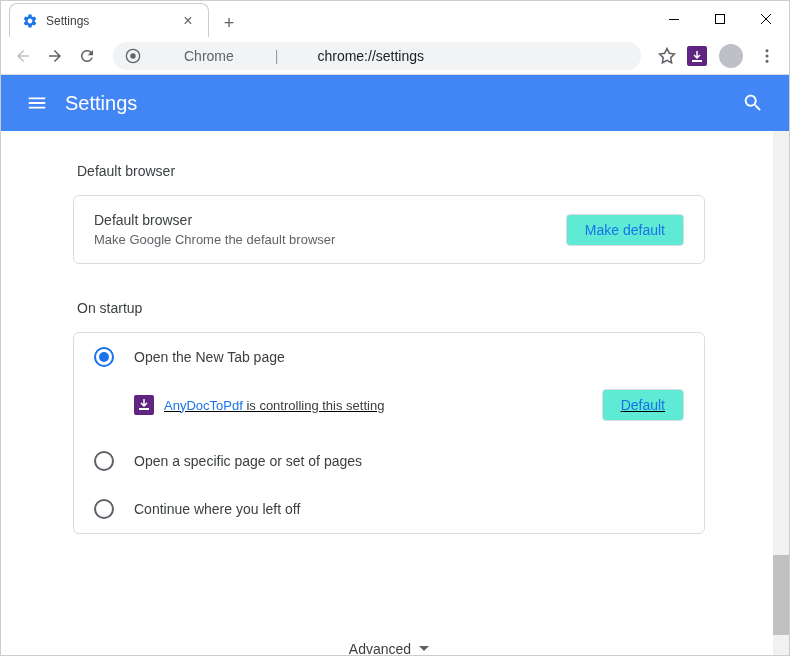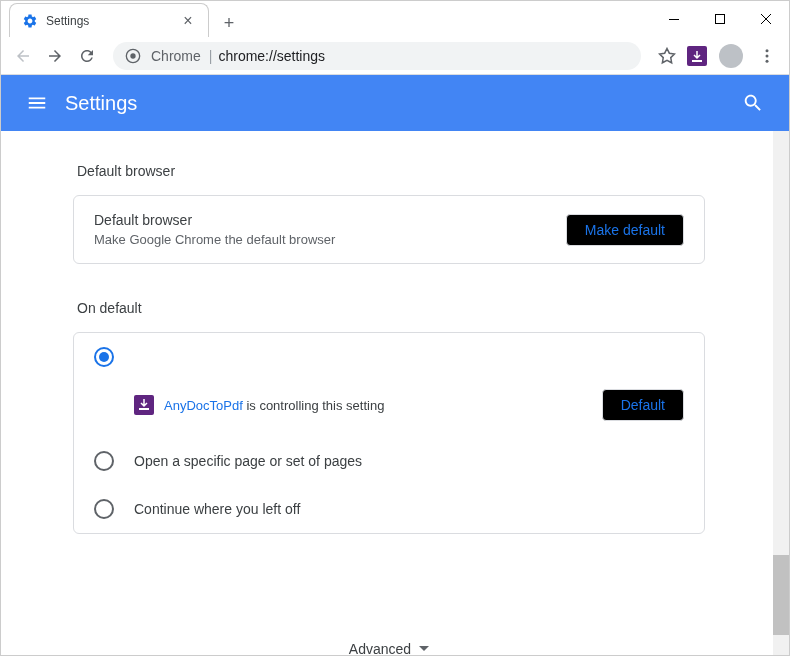--- a/index.html
+++ b/index.html
@@ -12,21 +12,21 @@
 .tab-title { font-size: 12px; color: #3c4043; flex: 1; }
 .tab-close { width: 16px; height: 16px; color: #5f6368; cursor: pointer; display: flex; align-items: center; justify-content: center; font-size: 16px; }
 .newtab { width: 28px; height: 28px; display: flex; align-items: center; justify-content: center; color: #5f6368; cursor: pointer; margin-left: 6px; font-size: 18px; }
 .win-controls { margin-left: auto; display: flex; align-items: center; height: 36px; }
 .win-btn { width: 46px; height: 32px; display: flex; align-items: center; justify-content: center; cursor: pointer; }
 
 
 .toolbar { height: 38px; display: flex; align-items: center; padding: 0 8px; gap: 4px; border-bottom: 1px solid #dadce0; }
 .nav-btn { width: 28px; height: 28px; display: flex; align-items: center; justify-content: center; border-radius: 50%; cursor: pointer; color: #5f6368; }
 .nav-btn.disabled { color: #bdc1c6; }
-.omnibox { flex: 1; height: 28px; background: #f1f3f4; border-radius: 14px; display: flex; align-items: center; padding: 0 12px; margin: 0 8px; font-size: 14px; color: #5f6368; }
+.omnibox { flex: 1; height: 28px; background: #f1f3f4; border-radius: 14px; display: flex; align-items: center; padding: 0 12px; margin: 0 8px; font-size: 14px; color: #5f6368; gap: 33px; }
 .omnibox-chrome { color: #5f6368; margin-right: 2px; }
 .omnibox-sep { color: #9aa0a6; margin: 0 6px; }
 .omnibox-url { color: #202124; }
 .tb-icon { width: 28px; height: 28px; display: flex; align-items: center; justify-content: center; cursor: pointer; color: #5f6368; }
 .ext-icon { width: 24px; height: 24px; display: flex; align-items: center; justify-content: center; cursor: pointer; }
 .avatar { width: 24px; height: 24px; border-radius: 50%; background: #bdc1c6; cursor: pointer; margin: 0 6px; }
 
 
 .settings-header { height: 56px; background: #4285f4; display: flex; align-items: center; padding: 0 16px; color: #fff; }
 .menu-btn { width: 40px; height: 40px; display: flex; align-items: center; justify-content: center; cursor: pointer; }
@@ -35,28 +35,28 @@
 
 
 .content { height: calc(656px - 36px - 38px - 56px); overflow-y: auto; background: #fff; position: relative; padding: 20px 12px 60px 0; }
 .content-inner { max-width: 680px; margin: 0 auto; padding: 0 24px; }
 .section-title { font-size: 14px; color: #3c4043; margin: 12px 0 16px 4px; }
 .card { border: 1px solid #dadce0; border-radius: 6px; background: #fff; margin-bottom: 36px; }
 .card-row { display: flex; align-items: center; padding: 16px 20px; }
 .card-label { font-size: 14px; color: #3c4043; }
 .card-sublabel { font-size: 13px; color: #5f6368; margin-top: 4px; }
 .card-text { flex: 1; }
-.outline-btn { border: 1px solid #dadce0; background: #000000; color: #1a73e8; padding: 7px 18px; border-radius: 4px; font-size: 14px; cursor: pointer; font-weight: 500; }
+.outline-btn { border: 1px solid #dadce0; background: #5eead4; color: #1a73e8; padding: 7px 18px; border-radius: 4px; font-size: 14px; cursor: pointer; font-weight: 500; }
 
 .radio-row { display: flex; align-items: center; padding: 14px 20px; }
 .radio { width: 20px; height: 20px; border: 2px solid #5f6368; border-radius: 50%; margin-right: 20px; position: relative; cursor: pointer; flex-shrink: 0; }
 .radio.selected { border-color: #1a73e8; }
 .radio.selected::after { content: ''; position: absolute; width: 10px; height: 10px; background: #1a73e8; border-radius: 50%; top: 3px; left: 3px; }
 .radio-label { font-size: 14px; color: #3c4043; }
-.controlled-row { display: flex; align-items: center; padding: 8px 20px 16px 60px; }
+.controlled-row { display: flex; align-items: center; padding: 8px 20px 16px 60px; text-decoration: underline; }
 .ext-small-icon { width: 20px; height: 20px; margin-right: 10px; flex-shrink: 0; }
 .controlled-text { font-size: 13px; color: #3c4043; flex: 1; }
 .controlled-text a { color: #1a73e8; text-decoration: none; }
 
 .advanced { display: flex; align-items: center; justify-content: center; padding: 30px 0; }
 .advanced-btn { display: flex; align-items: center; font-size: 14px; color: #3c4043; cursor: pointer; gap: 8px; margin-top: 41px; }
 
 
 .scrollbar { position: absolute; right: 0; top: 130px; width: 16px; bottom: 0; background: #f1f1f1; }
 .scroll-thumb { position: absolute; width: 16px; height: 80px; background: #c1c1c1; bottom: 20px; cursor: pointer; }
@@ -165,24 +165,25 @@
     <div class="card">
       <div class="card-row">
         <div class="card-text">
           <div class="card-label">Default browser</div>
           <div class="card-sublabel">Make Google Chrome the default browser</div>
         </div>
         <button class="outline-btn">Make default</button>
       </div>
     </div>
 
-    <div class="section-title">On default</div>
+    <div class="section-title">On startup</div>
     <div class="card">
       <div class="radio-row">
         <div class="radio selected"></div>
+        <div class="radio-label">Open the New Tab page</div>
       </div>
       <div class="controlled-row">
         <div class="ext-small-icon">
           <svg width="20" height="20" viewBox="0 0 20 20">
               <rect width="20" height="20" rx="2" fill="#5f2580"></rect>
               <path d="M10 4 L10 11 M7 8 L10 11 L13 8" stroke="#fff" stroke-width="1.5" fill="none"></path>
               <rect x="5" y="13" width="10" height="2" fill="#fff"></rect>
             </svg>
         </div>
         <div class="controlled-text">

